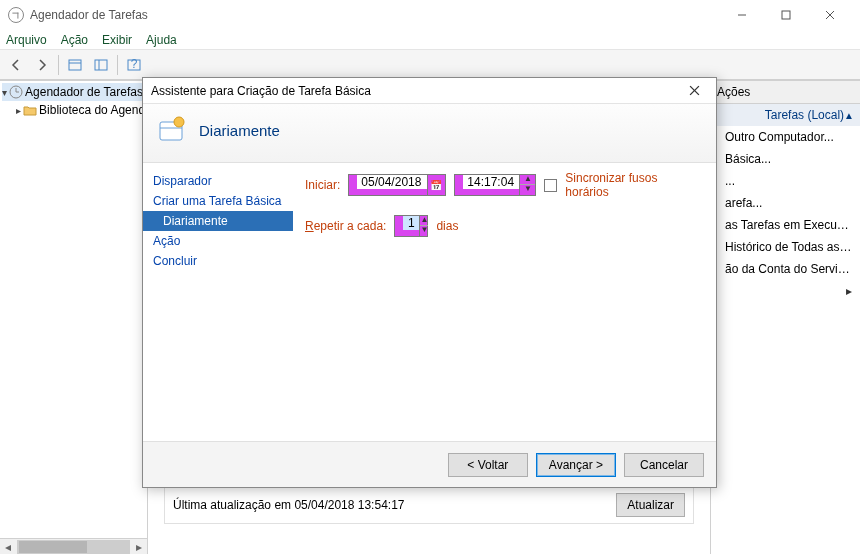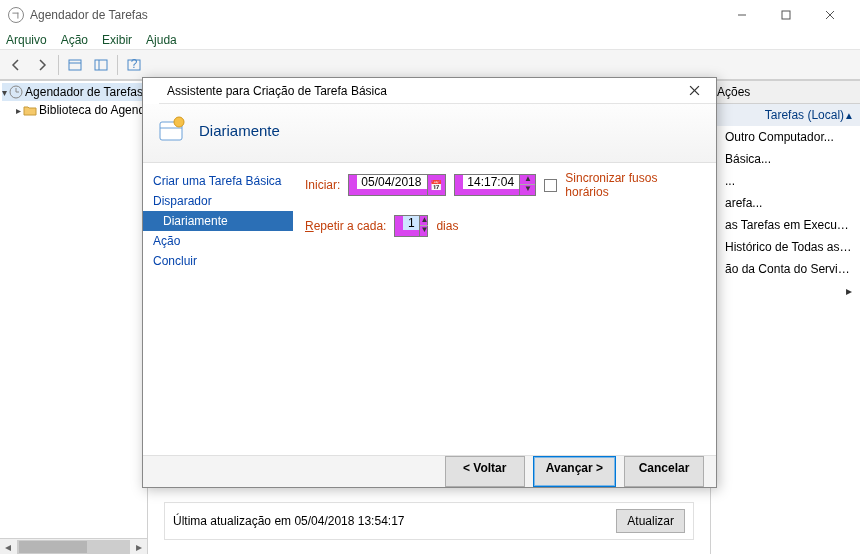--- a/index.html
+++ b/index.html
@@ -26,21 +26,21 @@
 
 .main { display: flex; height: calc(554px - 30px - 20px - 30px); border-top: 1px solid #d0d0d0; }
 .tree { width: 148px; border-right: 1px solid #d0d0d0; background: #fff; padding: 2px; overflow: hidden; position: relative; }
 .tree-row { display: flex; align-items: center; gap: 2px; height: 18px; white-space: nowrap; overflow: hidden; }
 .tree-row.selected { background: #d9e8f7; }
 .tree-row .exp { width: 10px; color: #444; font-size: 10px; }
 .tree-row .ticon { width: 14px; height: 14px; display: inline-block; }
 
 .center { flex: 1; background: #fff; position: relative; overflow: hidden; }
 .summary-hdr { background: #8aa7c0; color: #fff; padding: 3px 6px; margin: 0; font-size: 11px; white-space: nowrap; overflow: hidden; }
-.center-body { padding: 6px 10px; position: absolute; bottom: 8px; left: 6px; right: 6px; }
+.center-body { padding: 6px 10px; position: absolute; bottom: 24px; left: 6px; right: 6px; }
 .status-box { border: 1px solid #e0e0e0; padding: 6px 8px; display: flex; align-items: center; gap: 10px; margin-top: 6px; }
 .status-text { color: #000; }
 .btn { background: #e1e1e1; border: 1px solid #adadad; padding: 4px 10px; color: #000; cursor: default; }
 .active-task-note { padding: 4px 8px 8px 18px; color: #000; }
 
 .actions { width: 150px; border-left: 1px solid #d0d0d0; background: #fff; }
 .actions-hdr { background: #f0f0f0; border-bottom: 1px solid #d0d0d0; padding: 4px 6px; font-weight: normal; }
 .actions-group-hdr { background: #e9eef5; padding: 4px 6px; display: flex; align-items: center; justify-content: flex-end; color: #003a80; }
 .actions-group-hdr .tri { font-size: 10px; color: #003a80; }
 .action-item { padding: 4px 6px 4px 14px; color: #000; white-space: nowrap; overflow: hidden; text-overflow: ellipsis; }
@@ -52,21 +52,21 @@
 .hscroll .thumb { flex:1; height: 14px; margin: 1px; background: #cdcdcd; border-radius: 0; position:relative; }
 .hscroll .thumb::after { content:""; position:absolute; left:2px; top:1px; bottom:1px; width:60%; background:#b5b5b5; }
 
 
 .vscroll { position:absolute; top: 22px; bottom: 80px; right: 0; width: 16px; background:#f0f0f0; border-left:1px solid #d0d0d0; display:flex; flex-direction:column; }
 .vscroll .arrow { height:16px; display:flex; align-items:center; justify-content:center; color:#666; }
 .vscroll .track { flex:1; }
 
 
 .dialog { position: absolute; left: 142px; top: 77px; width: 575px; height: 411px; background: #fff; border: 1px solid #888; box-shadow: 2px 2px 12px rgba(0,0,0,.25); display:flex; flex-direction:column; }
-.dlg-title { height: 26px; display:flex; align-items:center; padding: 0 8px; background:#fff; border-bottom: 1px solid #e4e4e4; margin-left: 16px; }
+.dlg-title { height: 26px; display:flex; align-items:center; padding: 0 8px; background:#fff; border-bottom: 1px solid #e4e4e4; }
 .dlg-title .t { flex:1; color:#000; }
 .dlg-close { width:28px; height:24px; display:flex; align-items:center; justify-content:center; }
 .dlg-header { display:flex; align-items:center; gap:12px; padding: 12px 14px 18px; background: linear-gradient(#fdfdfd,#f3f3f3); border-bottom:1px solid #e0e0e0; }
 .dlg-header .hicon { width: 30px; height: 28px; display:flex; align-items:center; justify-content:center; }
 .dlg-header .hlabel { font-size: 15px; color:#003a80; }
 
 .dlg-body { flex:1; display:flex; }
 .dlg-nav { width: 150px; padding: 8px 0; }
 .dlg-nav .nav-item { padding: 3px 10px; color: #0645ad; cursor: default; }
 .dlg-nav .nav-sub { padding: 3px 10px 3px 20px; color: #fff; background: #2b6fb6; }
@@ -77,21 +77,21 @@
 .datebox input, .timebox input, .numbox input { border:0; outline:0; padding: 0 4px; font-size:12px; width: 70px; }
 .timebox input { width: 56px; }
 .numbox { width: 34px; }
 .numbox input { width: 16px; background:#cde6ff; text-align:center; }
 .spin { width: 16px; display:flex; flex-direction:column; border-left:1px solid #7a7a7a; }
 .spin div { height: 10px; font-size: 8px; line-height:8px; text-align:center; color:#333; border-bottom:1px solid #aaa; }
 .spin div:last-child { border-bottom:0; }
 .calbtn { width: 18px; height:20px; border-left:1px solid #7a7a7a; display:flex; align-items:center; justify-content:center; font-size:10px; }
 .chk { width:13px; height:13px; border:1px solid #7a7a7a; display:inline-block; }
 
-.dlg-footer { height: 32px; border-top:1px solid #e0e0e0; display:flex; justify-content:flex-end; gap: 8px; padding: 0 12px; background:#f4f4f4;font-weight:bold; }
+.dlg-footer { height: 46px; border-top:1px solid #e0e0e0; display:flex; align-items:center; justify-content:flex-end; gap: 8px; padding: 0 12px; background:#f4f4f4; }
 .dlg-btn { min-width: 80px; padding: 4px 12px; background:#e1e1e1; border:1px solid #adadad; text-align:center; }
 .dlg-btn.primary { border: 1px solid #0078d7; box-shadow: inset 0 0 0 1px #7cb7e7; }
 
 </style>
 </head>
 <body>
 
 <div class="titlebar">
   <span class="app-icon"></span>
   <span class="title">Agendador de Tarefas</span>
@@ -230,22 +230,22 @@
         <svg width="30" height="28" viewBox="0 0 30 28">
           <rect x="3" y="6" width="22" height="18" rx="2" fill="#fff" stroke="#6aa0d8"></rect>
           <line x1="3" y1="12" x2="25" y2="12" stroke="#6aa0d8"></line>
           <circle cx="22" cy="6" r="5" fill="#f6c14a" stroke="#d59a1e"></circle>
         </svg>
       </span>
     <span class="hlabel">Diariamente</span>
   </div>
   <div class="dlg-body">
     <div class="dlg-nav">
+      <div class="nav-item">Disparador</div>
       <div class="nav-item">Criar uma Tarefa Básica</div>
-      <div class="nav-item">Disparador</div>
       <div class="nav-sub">Diariamente</div>
       <div class="nav-item">Ação</div>
       <div class="nav-item">Concluir</div>
     </div>
     <div class="dlg-content">
       <div class="row">
         <span class="lbl">Iniciar:</span>
         <div class="datebox">
           <input value="05/04/2018" style="">
           <div class="calbtn">📅</div>

